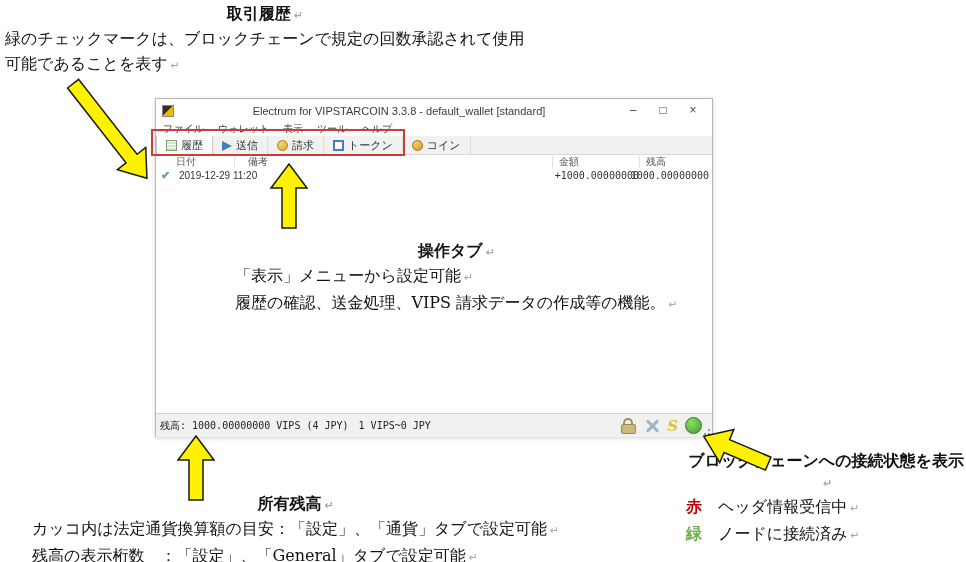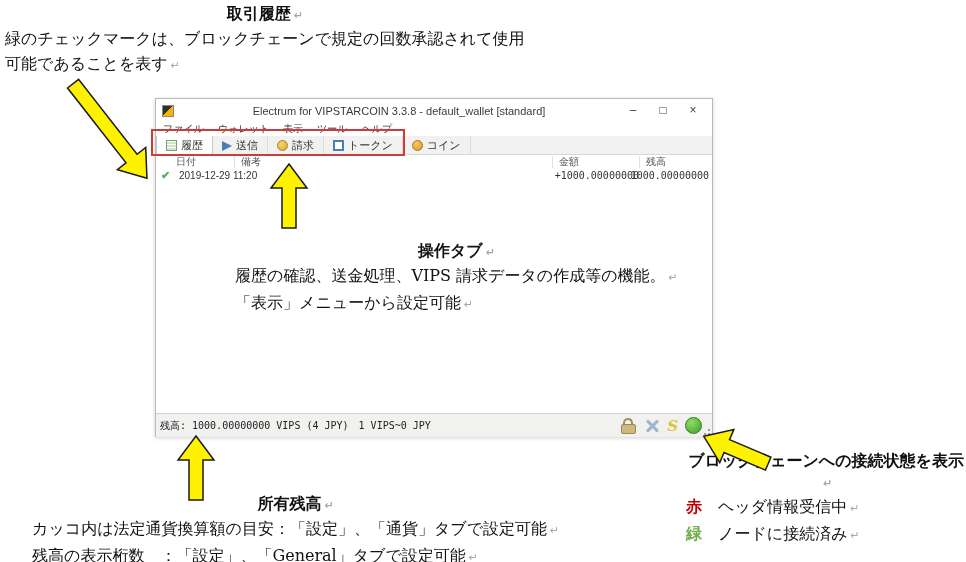--- a/index.html
+++ b/index.html
@@ -154,21 +154,21 @@
         <span>トークン</span>
       </div>
       <div class="tab">
         <span class="tab-ico ico-coin"></span>
         <span>コイン</span>
       </div>
     </div>
 
     <div class="table-header">
       <span class="th" style="left:20px;">日付</span>
-      <span class="th" style="left:85px;">備考</span>
+      <span class="th" style="left:92px;">備考</span>
       <span class="th" style="left:403px;">金額</span>
       <span class="th" style="left:490px;">残高</span>
       <span class="col-sep" style="left:78px;"></span>
       <span class="col-sep" style="left:396px;"></span>
       <span class="col-sep" style="left:483px;"></span>
     </div>
 
     <div class="table-row">
       <span class="check-icon">✔</span>
       <span class="cell" style="left:23px; top:1px;">2019-12-29 11:20</span>
@@ -189,22 +189,22 @@
         <div class="tools-icon"></div>
         <div class="seed-icon">S</div>
         <div class="status-circle"></div>
       </div>
       <div class="grip"></div>
     </div>
   </div>
 
   <div class="ann" style="left:235px; top:240px; z-index:20;">
     <div class="ann-title"><span>操作タブ</span><span class="pilcrow">↵</span></div>
+    <div class="ann-line"><span>「表示」メニューから設定可能</span><span class="pilcrow">↵</span></div>
     <div class="ann-line"><span>履歴の確認、送金処理、VIPS 請求データの作成等の機能。</span><span class="pilcrow">↵</span></div>
-    <div class="ann-line"><span>「表示」メニューから設定可能</span><span class="pilcrow">↵</span></div>
   </div>
 
   <div class="ann" style="left:686px; top:450px; z-index:20;">
     <div class="ann-title"><span>ブロックチェーンへの接続状態を表示</span><span class="pilcrow">↵</span></div>
     <div class="legend-row"><span class="legend-key key-red">赤</span><span>ヘッダ情報受信中</span><span class="pilcrow">↵</span></div>
     <div class="legend-row"><span class="legend-key key-green">緑</span><span>ノードに接続済み</span><span class="pilcrow">↵</span></div>
   </div>
 
   <div class="ann" style="left:32px; top:493px; z-index:20;">
     <div class="ann-title"><span>所有残高</span><span class="pilcrow">↵</span></div>

